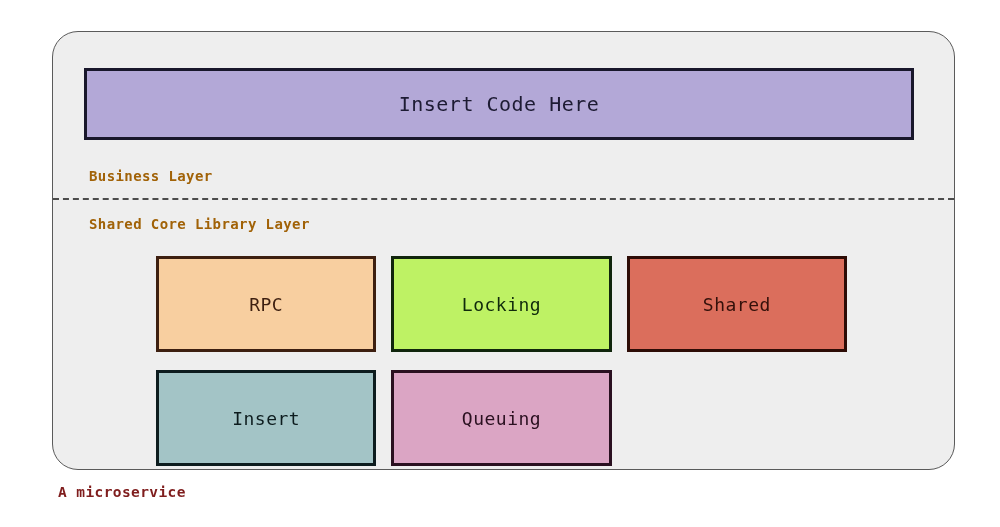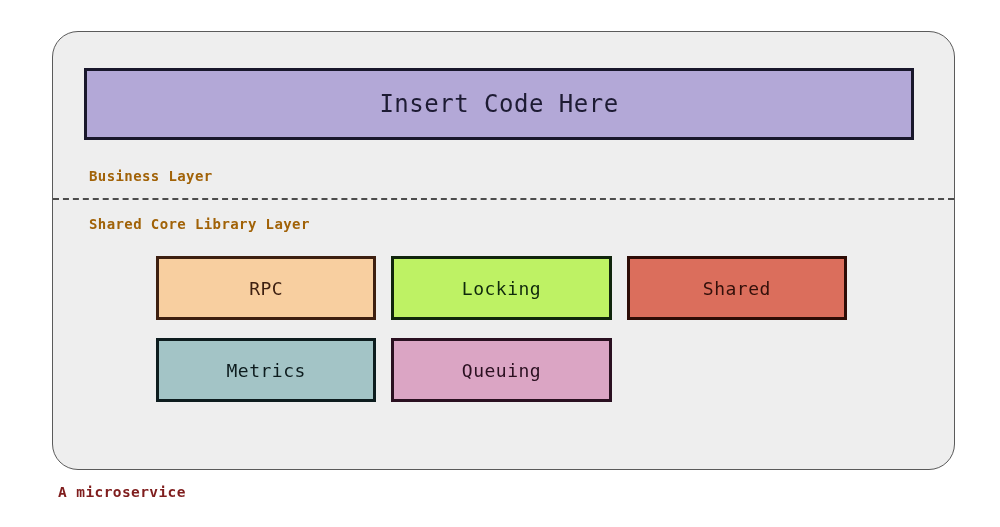--- a/index.html
+++ b/index.html
@@ -39,21 +39,21 @@
     left: 31px;
     top: 36px;
     width: 830px;
     height: 72px;
     box-sizing: border-box;
     background: #b3a8d7;
     border: 3px solid #19172b;
     display: flex;
     align-items: center;
     justify-content: center;
-    font-size: 24px;
+    font-size: 20px;
     letter-spacing: 0.5px;
     color: #1d1b33;
   }
 
   
   .layer-label {
     position: absolute;
     left: 36px;
     font-size: 14px;
     font-weight: bold;
@@ -79,21 +79,21 @@
     position: absolute;
     left: 103px;
     top: 224px;
     width: 691px;
     display: grid;
     grid-template-columns: repeat(3, 1fr);
     column-gap: 15px;
     row-gap: 18px;
   }
   .component-box {
-    height: 64px;
+    height: 96px;
     box-sizing: border-box;
     border-width: 3px;
     border-style: solid;
     display: flex;
     align-items: center;
     justify-content: center;
     font-size: 18px;
     letter-spacing: 0.5px;
   }
 
@@ -130,21 +130,21 @@
       <div class="component-box" style="background: rgb(248, 207, 160); border-color: rgb(61, 31, 16); color: rgb(61, 31, 16);">
         <span>RPC</span>
       </div>
       <div class="component-box" style="background: #bef264; border-color: rgb(16, 37, 12); color: rgb(16, 42, 12);">
         <span>Locking</span>
       </div>
       <div class="component-box" style="background: rgb(219, 110, 92); border-color: rgb(45, 12, 6); color: rgb(51, 16, 10);">
         <span>Shared</span>
       </div>
       <div class="component-box" style="background: rgb(163, 196, 198); border-color: rgb(13, 28, 30); color: rgb(13, 28, 30);">
-        <span>Metrics</span>
+        <span>Insert</span>
       </div>
       <div class="component-box" style="background: rgb(219, 165, 196); border-color: rgb(42, 16, 32); color: rgb(42, 16, 32);">
         <span>Queuing</span>
       </div>
     </div>
 
   </div>
 
   <div class="diagram-caption">A microservice</div>
 

